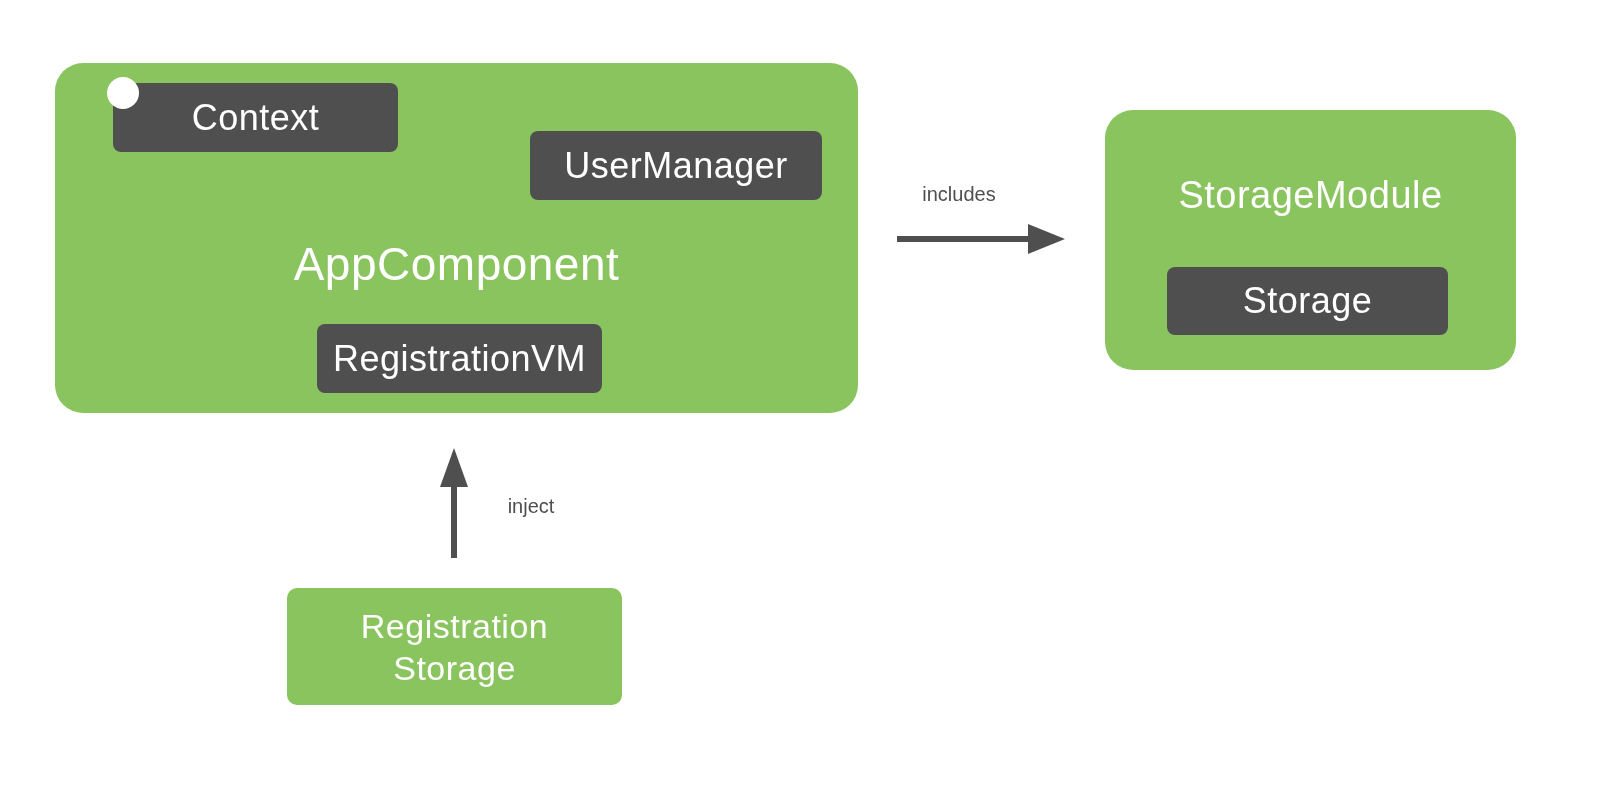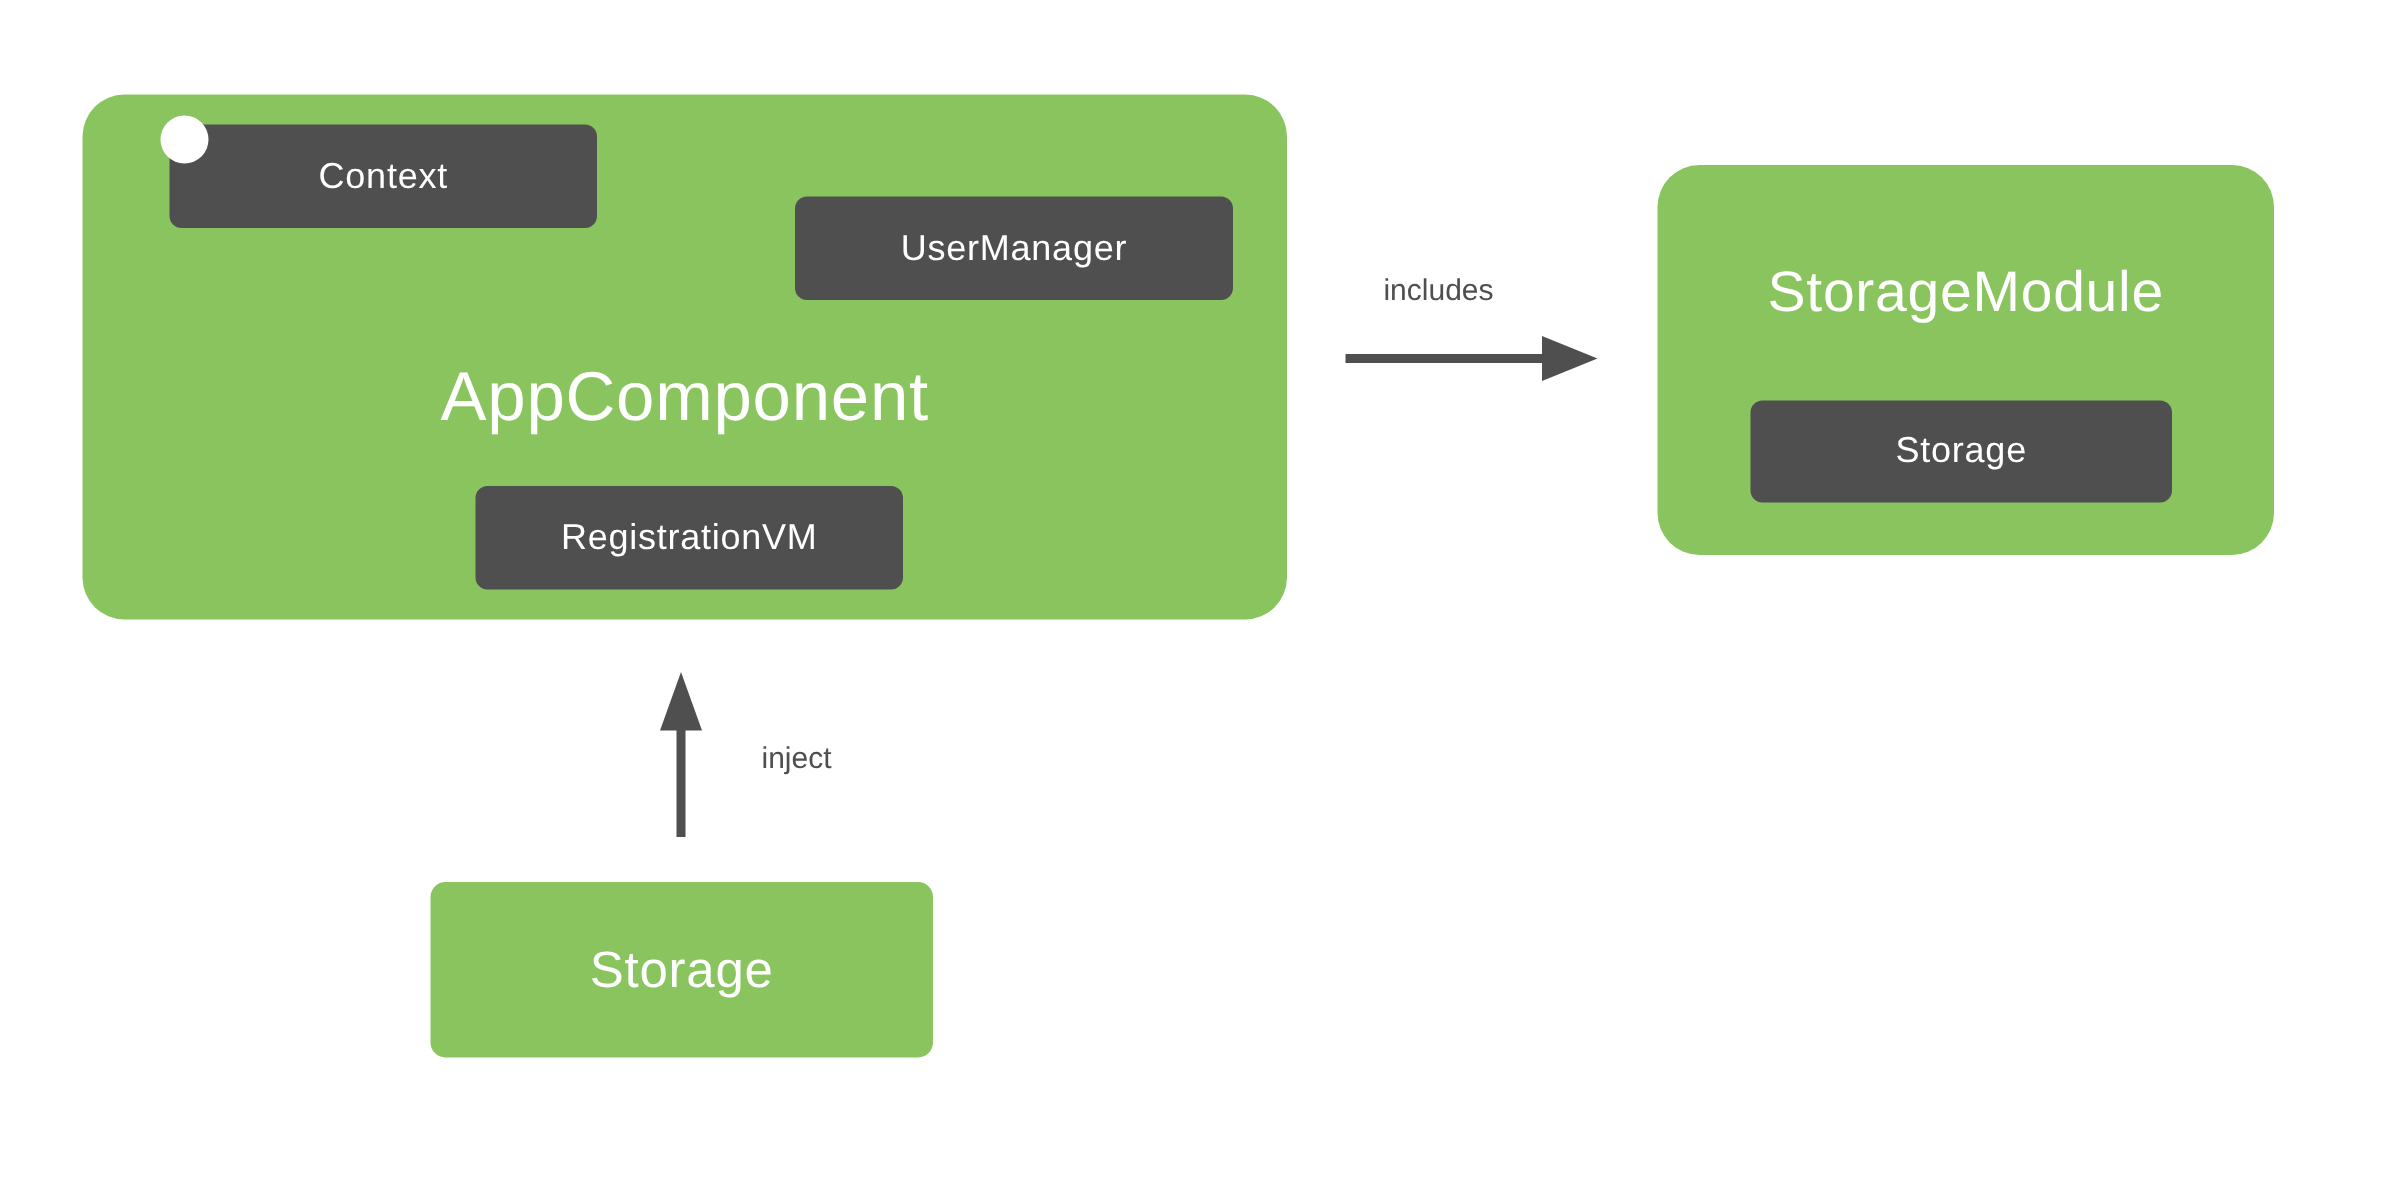--- a/index.html
+++ b/index.html
@@ -21,21 +21,21 @@
     border-radius: 28px;
   }
   .app-component { left: 55px;  top: 63px;  width: 803px; height: 350px; }
   .storage-module { left: 1105px; top: 110px; width: 387px; height: 260px; padding-left: 24px; }
 
   .chip {
     position: absolute;
     background: #4F4F4F;
     border-radius: 8px;
     color: #ffffff;
-    font-size: 24px;
+    font-size: 36px;
     display: flex;
     align-items: center;
     justify-content: center;
     letter-spacing: 0.5px;
   }
   .chip.context         { left: 58px;  top: 20px;  width: 285px; height: 69px; }
   .chip.user-manager    { left: 475px; top: 20px;  width: 292px; height: 69px; margin-top: 48px; }
   .chip.registration-vm { left: 262px; top: 261px; width: 285px; height: 69px; }
   .chip.storage         { left: 62px;  top: 157px; width: 281px; height: 68px; }
 
@@ -133,16 +133,17 @@
   </div>
 
   <svg class="arrow inject-arrow" width="40" height="120" viewBox="0 0 40 120" xmlns="http://www.w3.org/2000/svg">
     <line x1="19" y1="42" x2="19" y2="116" stroke="#4F4F4F" stroke-width="6"></line>
     <polygon points="5,45 33,45 19,6" fill="#4F4F4F"></polygon>
   </svg>
 
   <div class="edge-label inject">inject</div>
 
   <div class="activity-box">
+    <div>Registration</div>
     <div>Storage</div>
   </div>
 
 </div>
 
 </body></html>

